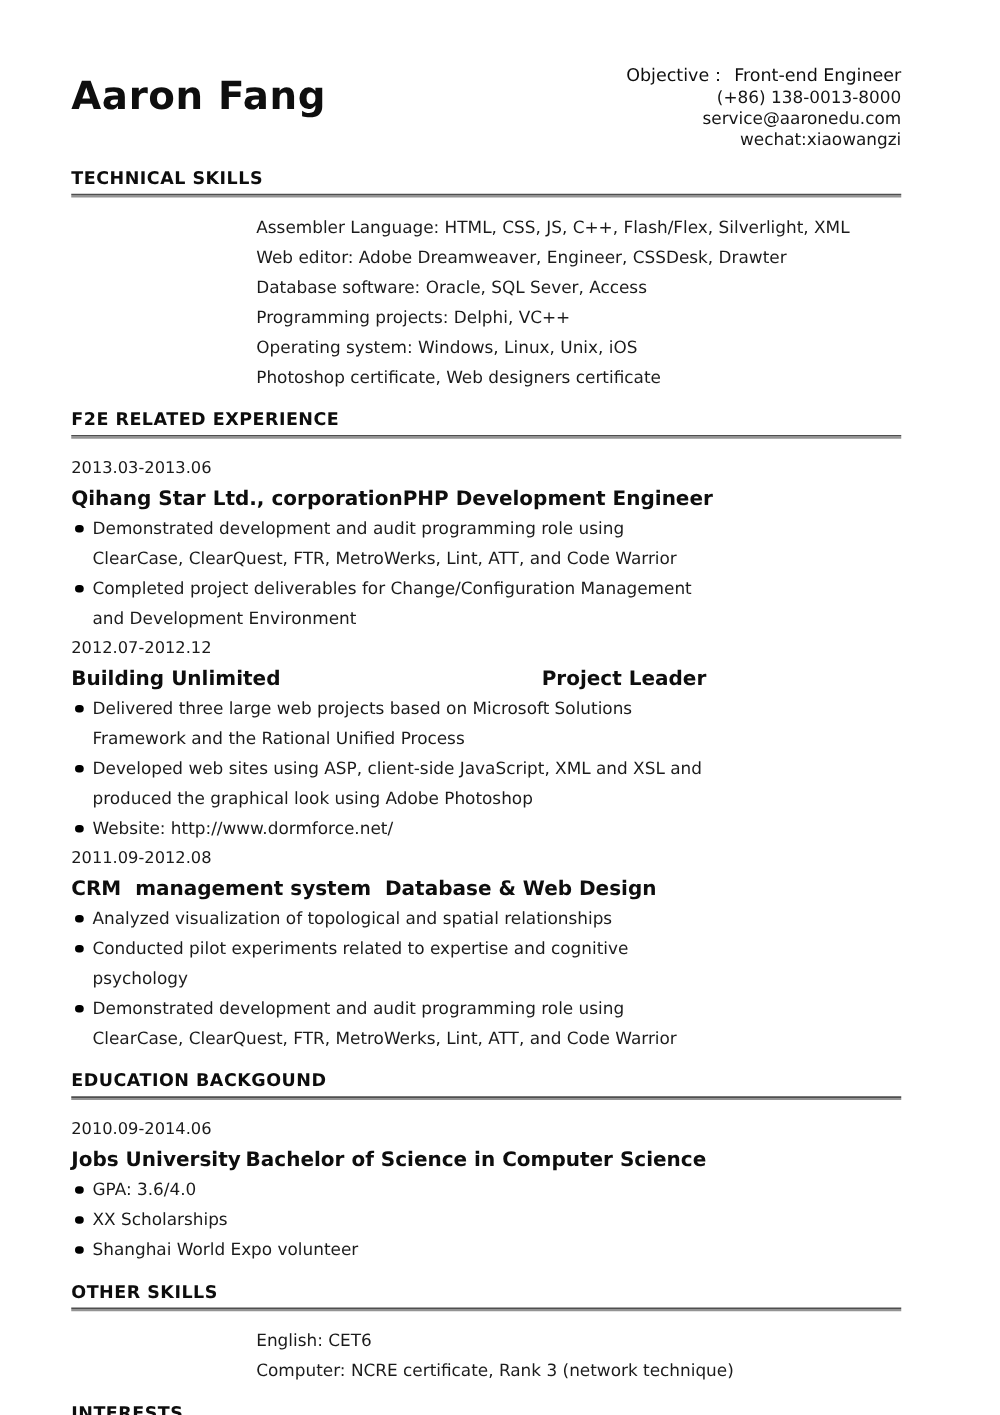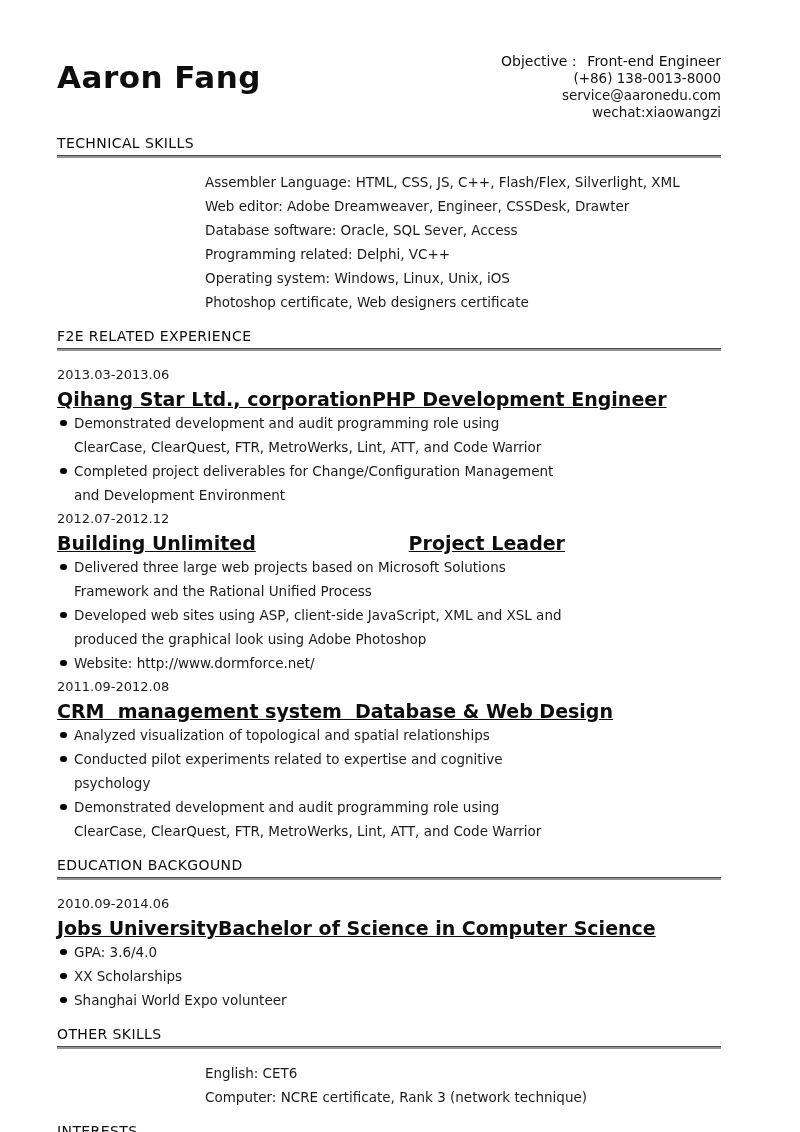--- a/index.html
+++ b/index.html
@@ -47,21 +47,21 @@
     font-weight: normal;
     font-size: 14px;
     color: #0e0e0e;
   }
   .contact .objective-label { margin-right: 6px; }
 
   
   .section { margin-top: 14px; }
   .section-title {
     font-size: 14px;
-    font-weight: normal;
+    font-weight: bold;
     letter-spacing: 0.4px;
     line-height: 17px;
     color: #0d0d0d;
     white-space: pre;
   }
   .rule {
     margin-top: 3px;
     height: 3px;
     background: linear-gradient(to bottom, #4e4e4e 0%, #4e4e4e 38%, #949494 38%, #949494 100%);
   }
@@ -79,25 +79,24 @@
     flex: none;
     width: 148px;
     font-size: 13px;
     line-height: 24px;
     white-space: pre;
   }
   .entry-main { width: 508px; }
   .entry-header {
     display: flex;
     justify-content: space-between;
-    font-size: 19px;
+    font-size: 16px;
     font-weight: bold;
     line-height: 24px;
     color: #0e0e0e;
-    text-decoration: underline;
   }
   .entry-company, .entry-role { white-space: pre; }
   .bullets {
     margin: 0;
     padding: 0;
     list-style: none;
   }
   .bullet {
     position: relative;
     padding-left: 17px;
@@ -136,21 +135,21 @@
   </div>
 
   <div id="sections">
       <section class="section">
         <div class="section-title">TECHNICAL SKILLS</div>
         <div class="rule"></div>
         <div class="section-body plain-lines">
           <div class="line">Assembler Language: HTML, CSS, JS, C++, Flash/Flex, Silverlight, XML</div>
           <div class="line">Web editor: Adobe Dreamweaver, Engineer, CSSDesk, Drawter</div>
           <div class="line">Database software: Oracle, SQL Sever, Access</div>
-          <div class="line">Programming related: Delphi, VC++</div>
+          <div class="line">Programming projects: Delphi, VC++</div>
           <div class="line">Operating system: Windows, Linux, Unix, iOS</div>
           <div class="line">Photoshop certificate, Web designers certificate</div>
         </div>
       </section>
       <section class="section">
         <div class="section-title">F2E RELATED EXPERIENCE</div>
         <div class="rule"></div>
         <div class="section-body">
           <div class="entry">
             <div class="entry-date">2013.03-2013.06</div>

